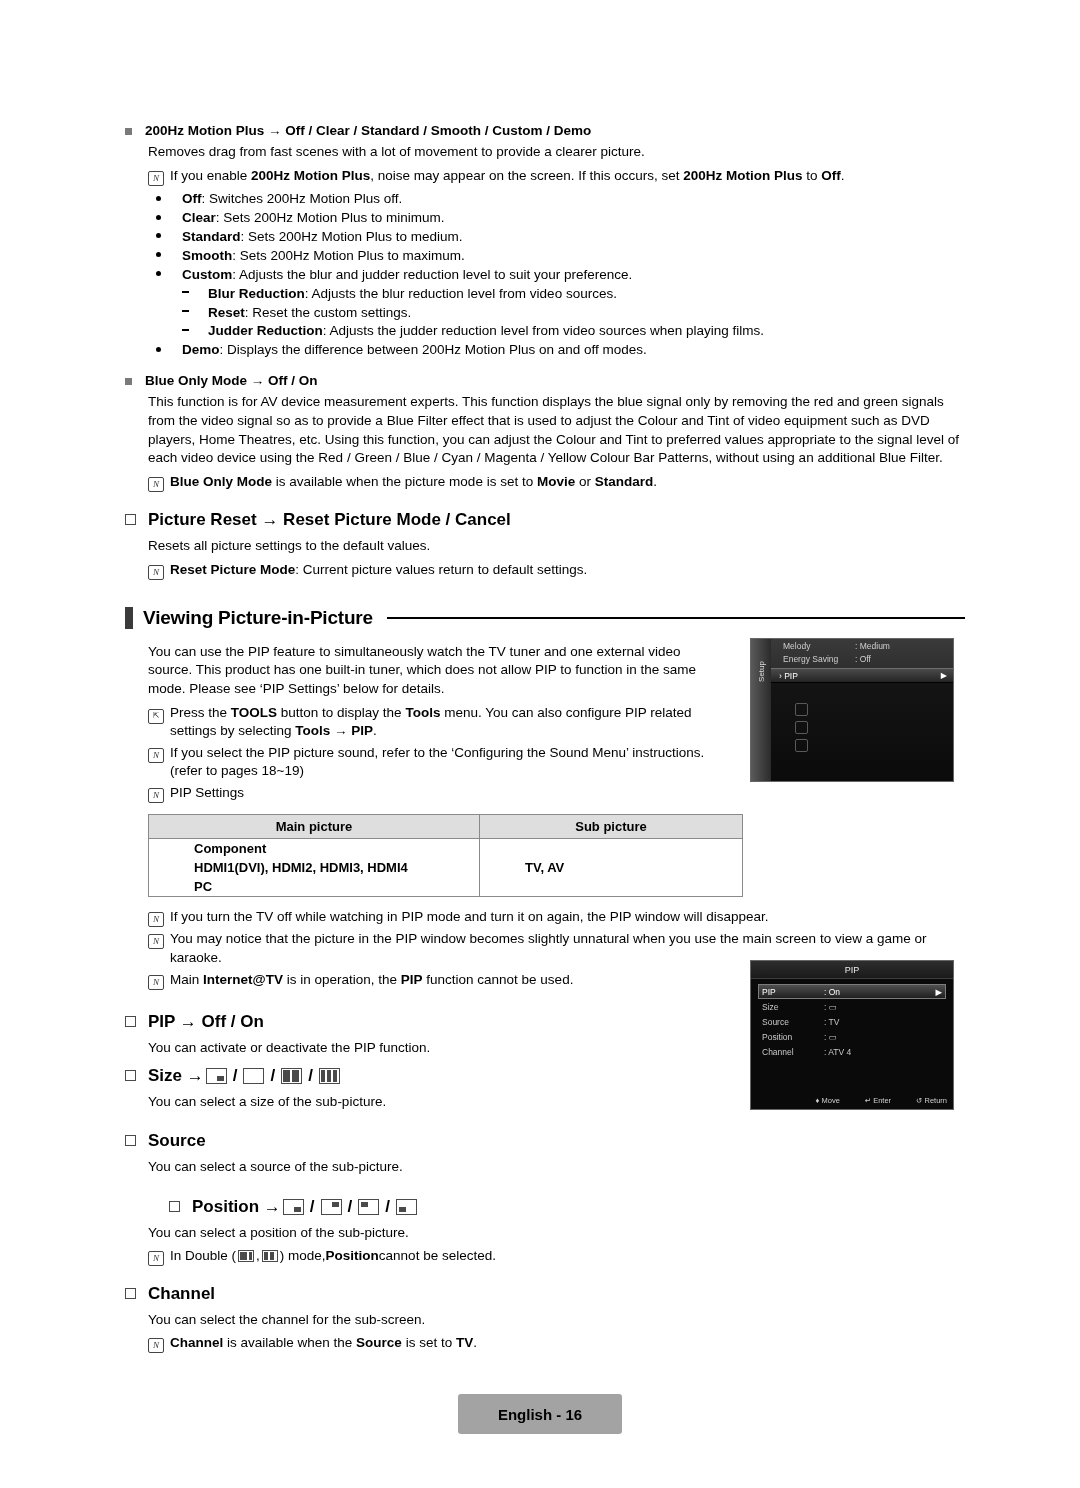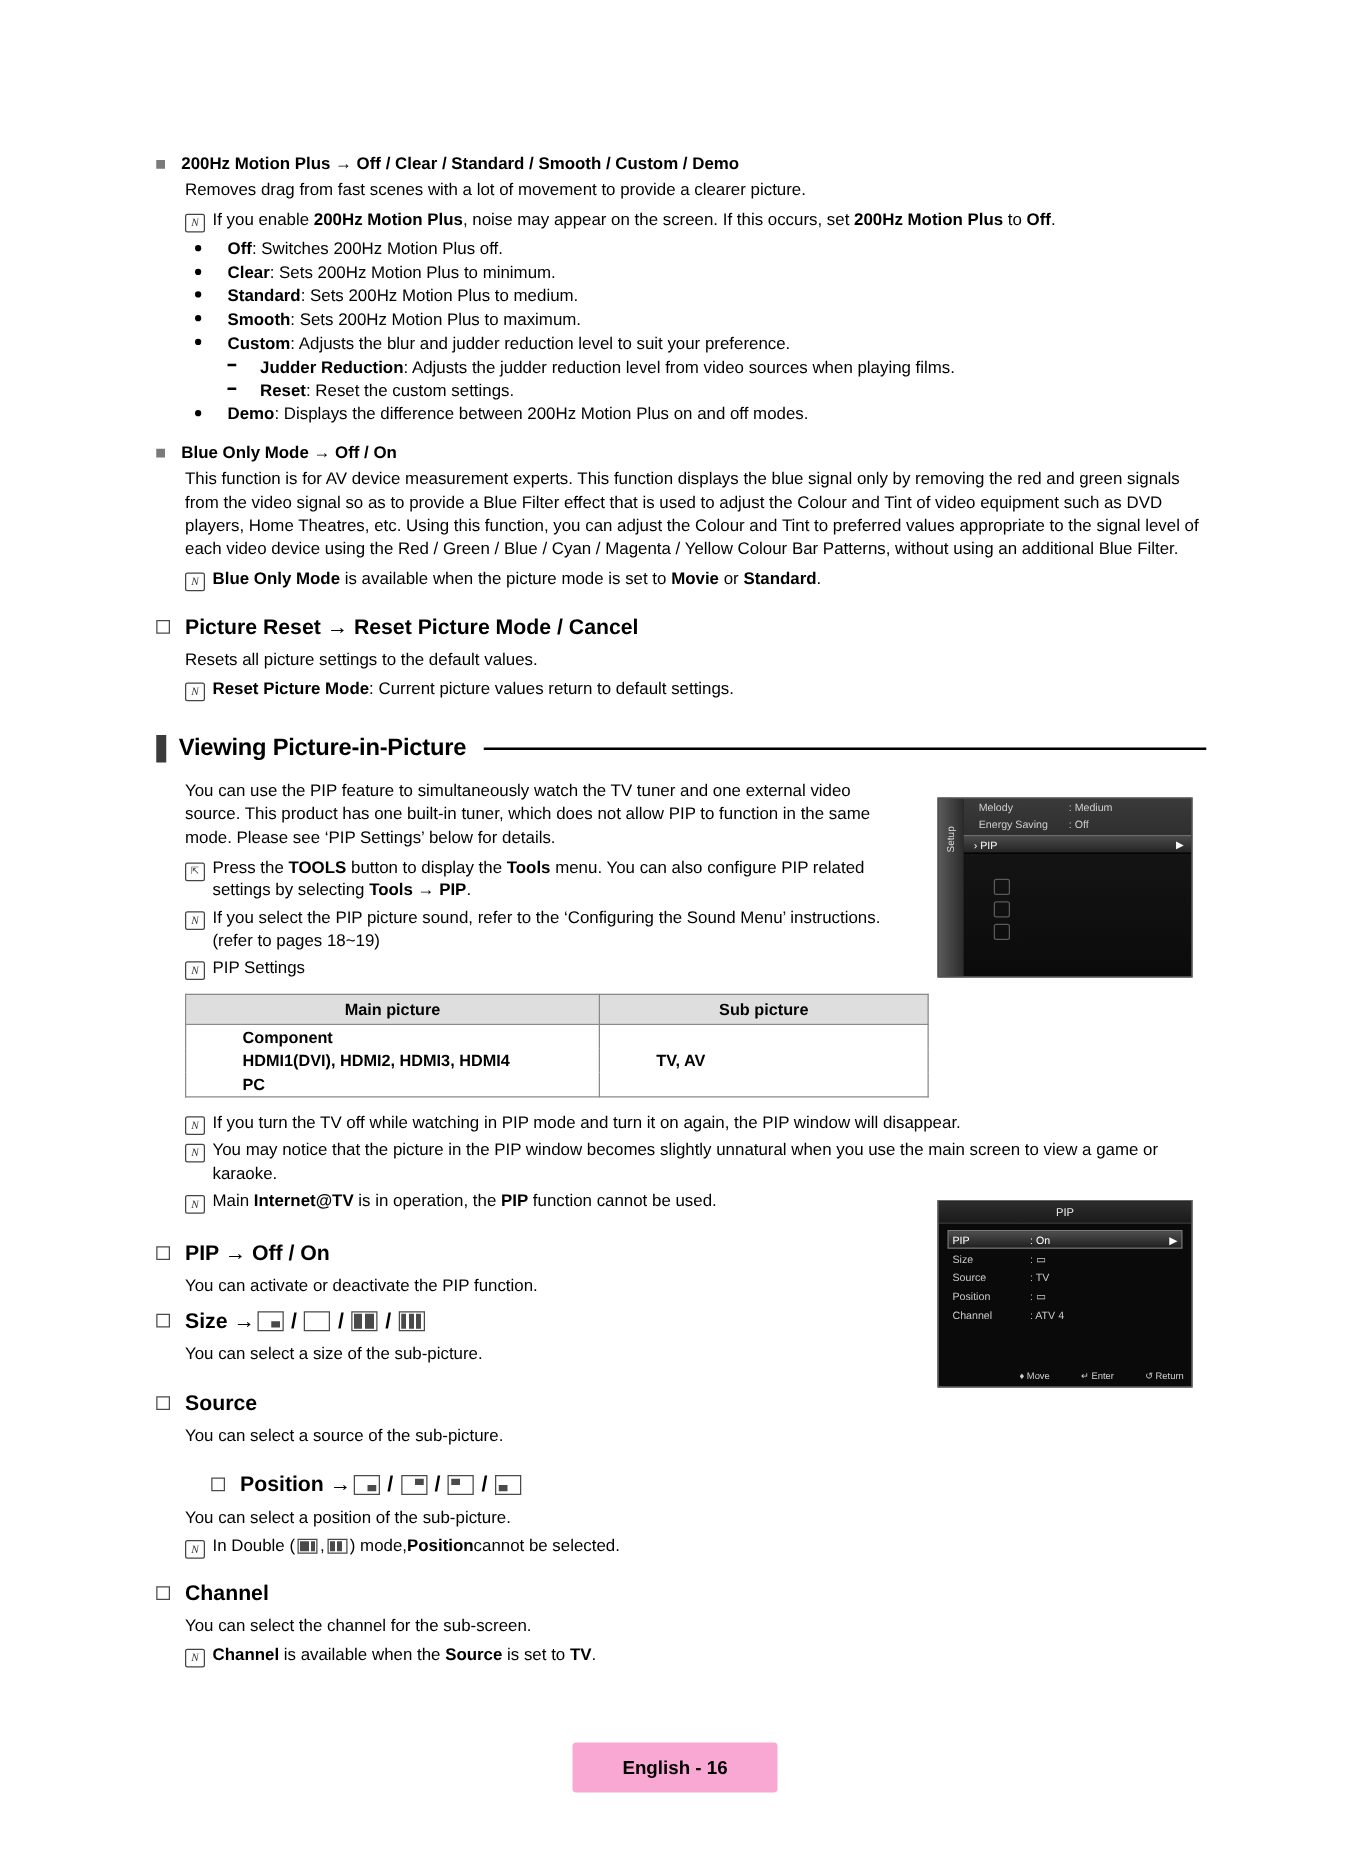--- a/index.html
+++ b/index.html
@@ -359,21 +359,21 @@
   .sizerow { display: flex; align-items: center; }
   .sep { margin: 0 4px; font-weight: bold; }
 
   
   .footer {
     position: absolute;
     left: 458px;
     top: 1394px;
     width: 164px;
     height: 40px;
-    background: #f9a8d4;
+    background: #a3a3a3;
     border-radius: 3px;
     display: flex;
     align-items: center;
     justify-content: center;
     font-weight: bold;
     font-size: 15px;
   }
   b, strong { font-weight: bold; }
 </style>
 </head>
@@ -411,25 +411,29 @@
       <div class="d"><b></b></div>
       <div><b>Smooth</b><span>: Sets 200Hz Motion Plus to maximum.</span></div>
     </div>
     <div class="dot-item">
       <div class="d"><b></b></div>
       <div><b>Custom</b><span>: Adjusts the blur and judder reduction level to suit your preference.</span></div>
     </div>
 
     <div class="dash-item">
       <div class="d"><b></b></div>
+      <div><b>Blur Reduction</b><span>: Adjusts the blur reduction level from video sources.</span></div>
+    </div>
+    <div class="dash-item">
+      <div class="d"><b></b></div>
+      <div><b>Reset</b><span>: Reset the custom settings.</span></div>
+    </div>
+    <div class="dash-item">
+      <div class="d"><b></b></div>
       <div><b>Judder Reduction</b><span>: Adjusts the judder reduction level from video sources when playing films.</span></div>
-    </div>
-    <div class="dash-item">
-      <div class="d"><b></b></div>
-      <div><b>Reset</b><span>: Reset the custom settings.</span></div>
     </div>
 
     <div class="dot-item">
       <div class="d"><b></b></div>
       <div><b>Demo</b><span>: Displays the difference between 200Hz Motion Plus on and off modes.</span></div>
     </div>
 
     <div class="row" style="margin-top:8px;">
       <div class="bullet-sq"><i></i></div>
       <div class="heading-bold">Blue Only Mode → Off / On</div>

